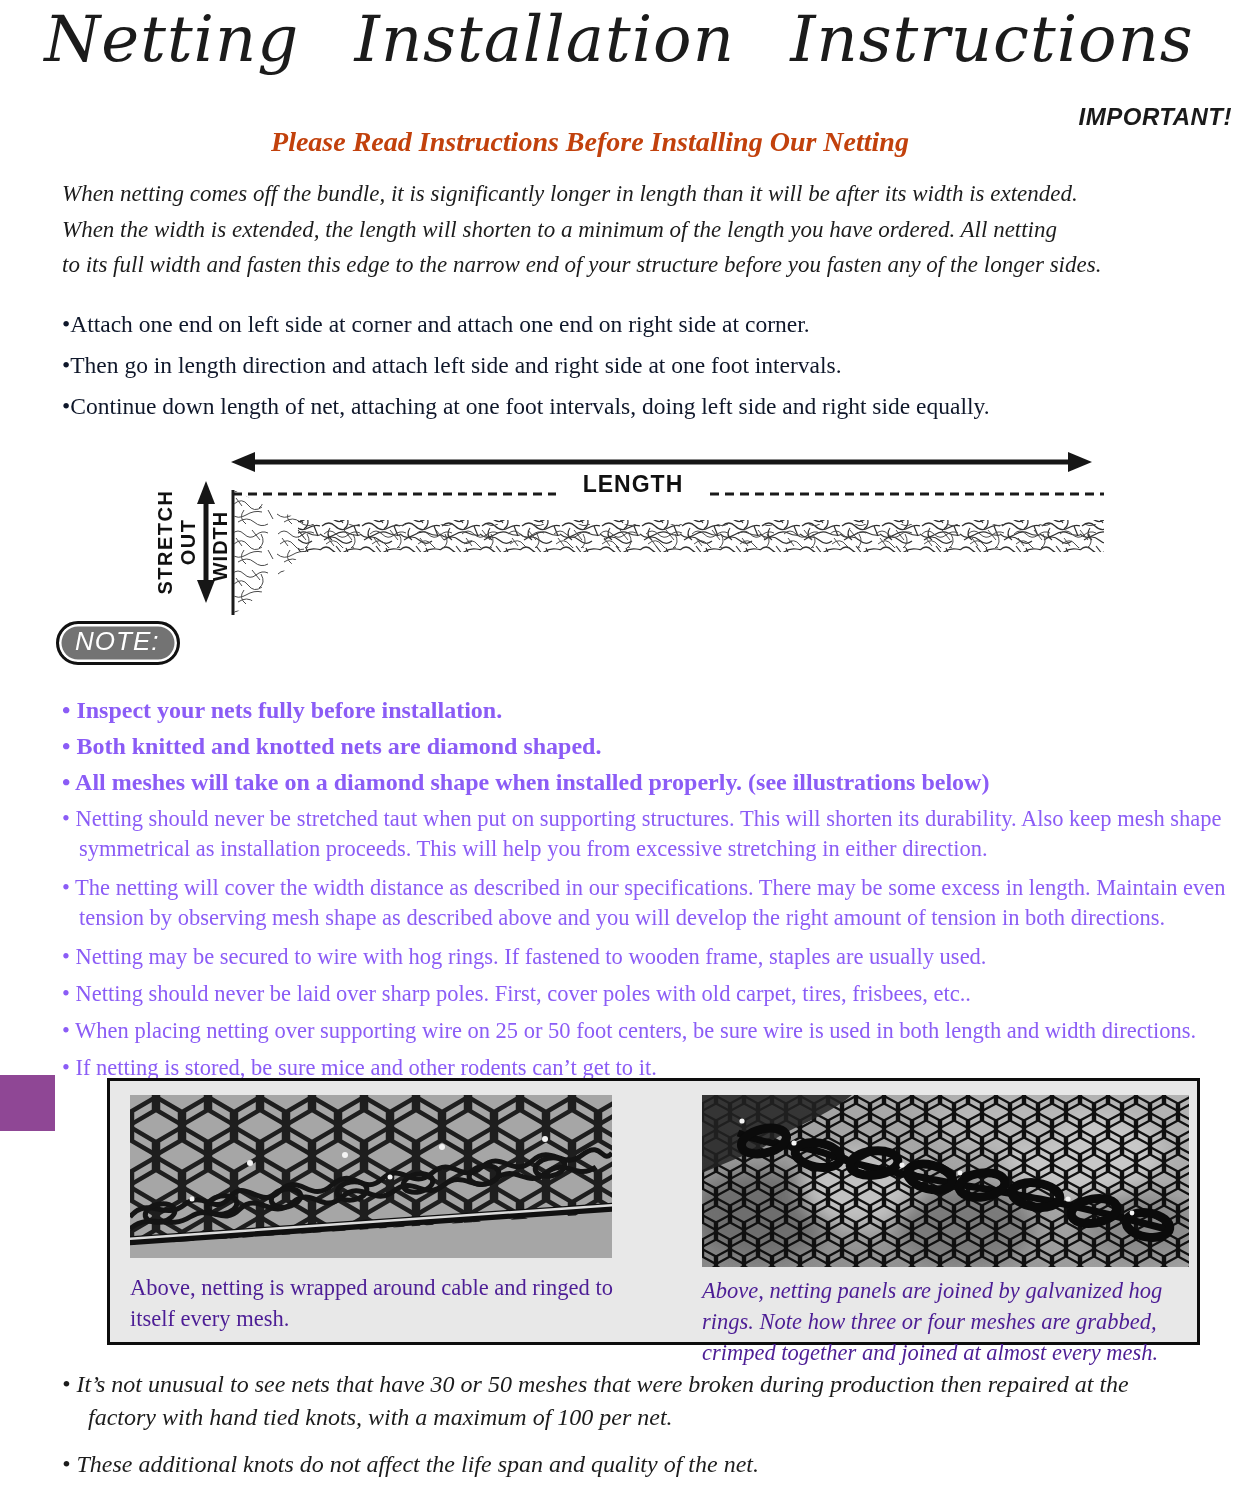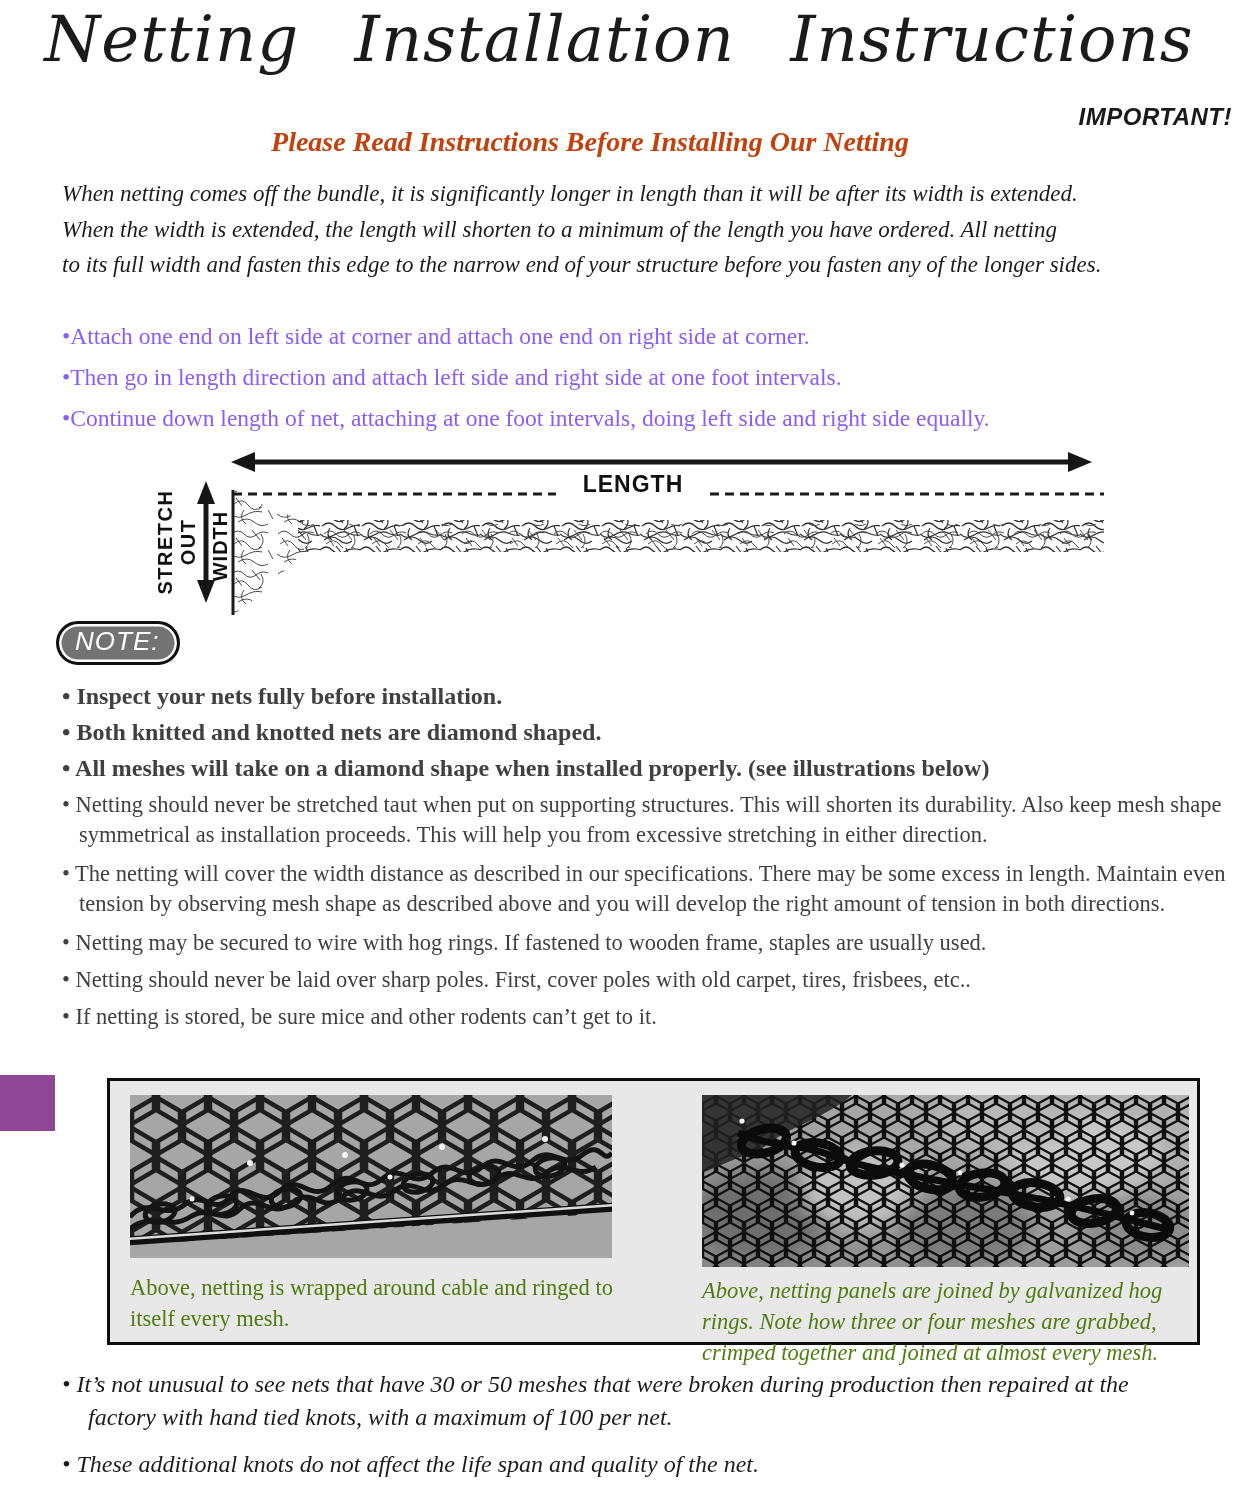--- a/index.html
+++ b/index.html
@@ -17,50 +17,50 @@
          font-family:"Liberation Sans",sans-serif;font-weight:bold;font-style:italic;
          font-size:24px;letter-spacing:0.5px;color:#1a1a1a;margin-left:8px;}
   .subtitle{top:126px;left:60px;width:1060px;text-align:center;
          font-weight:bold;font-style:italic;font-size:28px;color:#c2410c;}
 
   
   .intro{top:176px;left:62px;width:1140px;font-size:23px;line-height:35.5px;color:#1c1c1c;}
   .intro div{white-space:nowrap;font-style:italic;}
 
   
-  .steps{top:323px;left:62px;width:1150px;font-size:23.5px;color:#8b5cf6;}
+  .steps{top:311px;left:62px;width:1150px;font-size:23.5px;color:#0f172a;}
   .steps .step{margin-bottom:14px;white-space:nowrap;}
 
   
   .diagram{top:448px;left:0;width:1238px;height:172px;}
 
   
   .note-badge{top:621px;left:56px;background:#737373;color:#fff;
       border:3px solid #111;border-radius:22px;box-shadow:inset 0 0 0 2.5px #fff;
       font-family:"Liberation Sans",sans-serif;font-weight:normal;font-style:italic;
       font-size:26px;letter-spacing:1px;padding:2px 18px 5px 16px;}
 
   
-  .notes{top:682px;left:62px;width:1168px;color:#404040;}
+  .notes{top:696px;left:62px;width:1168px;color:#8b5cf6;}
   .nb-bold{font-size:24px;font-weight:bold;line-height:29px;margin-bottom:7px;
            padding-left:17px;text-indent:-17px;}
   .nb{font-size:22.5px;line-height:30px;margin-bottom:7px;
       padding-left:17px;text-indent:-17px;}
   .nb.twolines{margin-bottom:9px;}
 
   
   .accent{top:1075px;left:0;width:55px;height:56px;background:#8f4795;}
 
   
   .figbox{top:1078px;left:107px;width:1087px;height:261px;
           background:#e8e8e8;border:3px solid #0d0d0d;}
   .fig1{position:absolute;left:20px;top:14px;width:484px;}
   .fig2{position:absolute;left:592px;top:14px;width:490px;font-style:italic;}
   .fig-photo{display:block;}
-  .caption{font-size:22.5px;line-height:31px;color:#4d7c0f;margin-top:14px;}
+  .caption{font-size:22.5px;line-height:31px;color:#4c1d95;margin-top:14px;}
   .fig2 .caption{margin-top:8px;}
 
   
   .footnotes{top:1368px;left:62px;width:1130px;font-style:italic;
              font-size:24px;line-height:33px;color:#1c1c1c;}
   .footnotes .fn{margin-bottom:14px;padding-left:26px;text-indent:-26px;}
 </style>
 </head>
 <body>
 
@@ -134,20 +134,21 @@
 <div class="abs note-badge">NOTE:</div>
 
 <div class="abs notes">
   <div class="nb-bold">• Inspect your nets fully before installation.</div>
   <div class="nb-bold">• Both knitted and knotted nets are diamond shaped.</div>
   <div class="nb-bold">• All meshes will take on a diamond shape when installed properly. (see illustrations below)</div>
   <div class="nb twolines">• Netting should never be stretched taut when put on supporting structures. This will shorten its durability. Also keep mesh shape symmetrical as installation proceeds. This will help you from excessive stretching in either direction.</div>
   <div class="nb twolines">• The netting will cover the width distance as described in our specifications. There may be some excess in length. Maintain even tension by observing mesh shape as described above and you will develop the right amount of tension in both directions.</div>
   <div class="nb">• Netting may be secured to wire with hog rings. If fastened to wooden frame, staples are usually used.</div>
   <div class="nb">• Netting should never be laid over sharp poles. First, cover poles with old carpet, tires, frisbees, etc..</div>
+  <div class="nb">• When placing netting over supporting wire on 25 or 50 foot centers, be sure wire is used in both length and width directions.</div>
   <div class="nb">• If netting is stored, be sure mice and other rodents can’t get to it.</div>
 </div>
 
 <div class="abs accent"></div>
 
 <div class="abs figbox">
 
   <div class="fig1">
     <svg class="fig-photo" viewBox="0 0 482 163" width="482" height="163" xmlns="http://www.w3.org/2000/svg">
       <defs>

